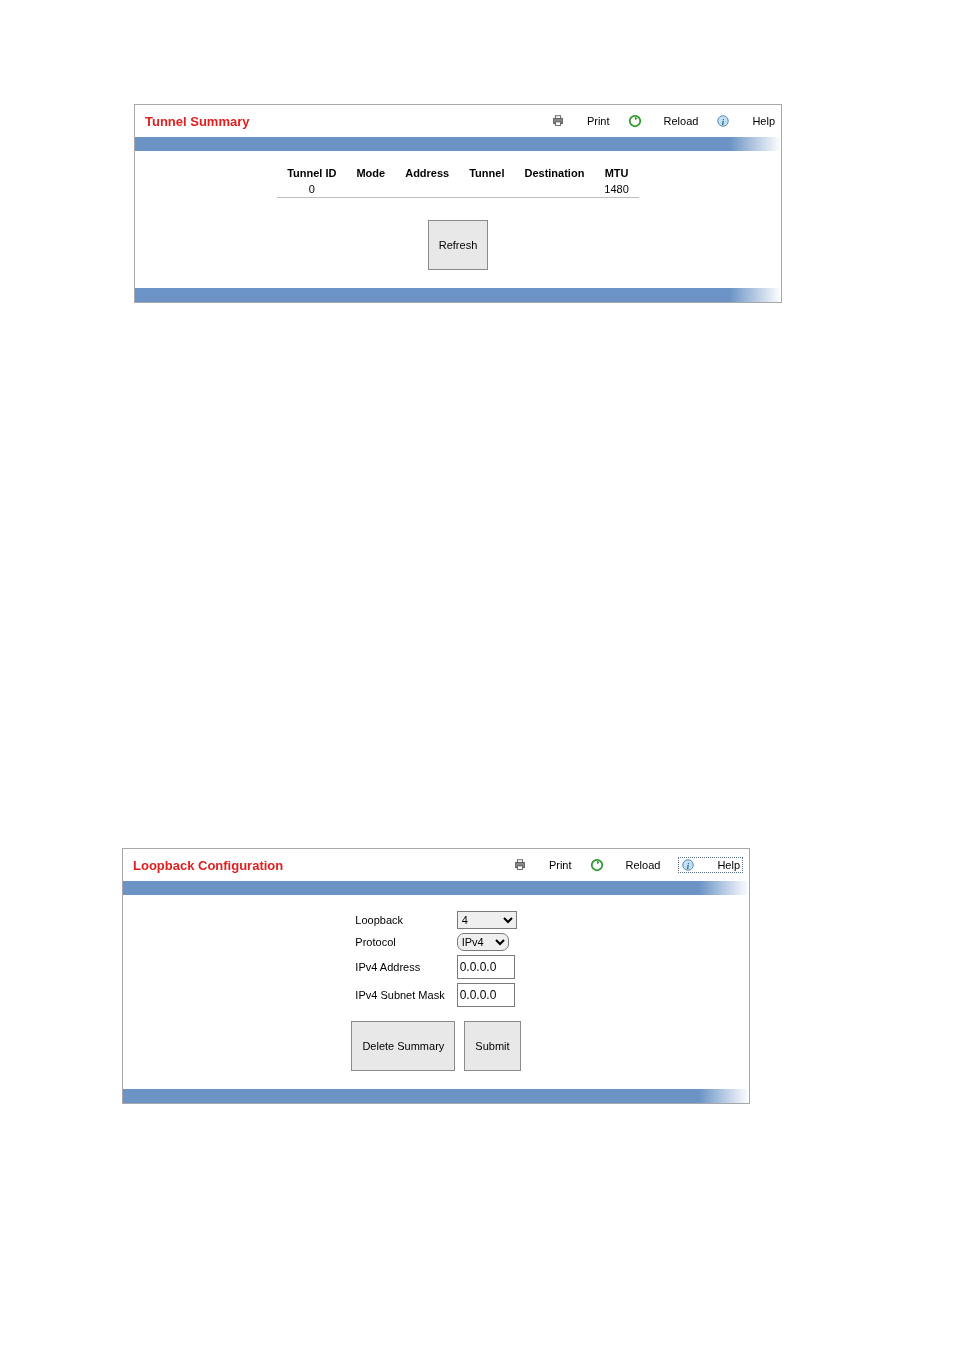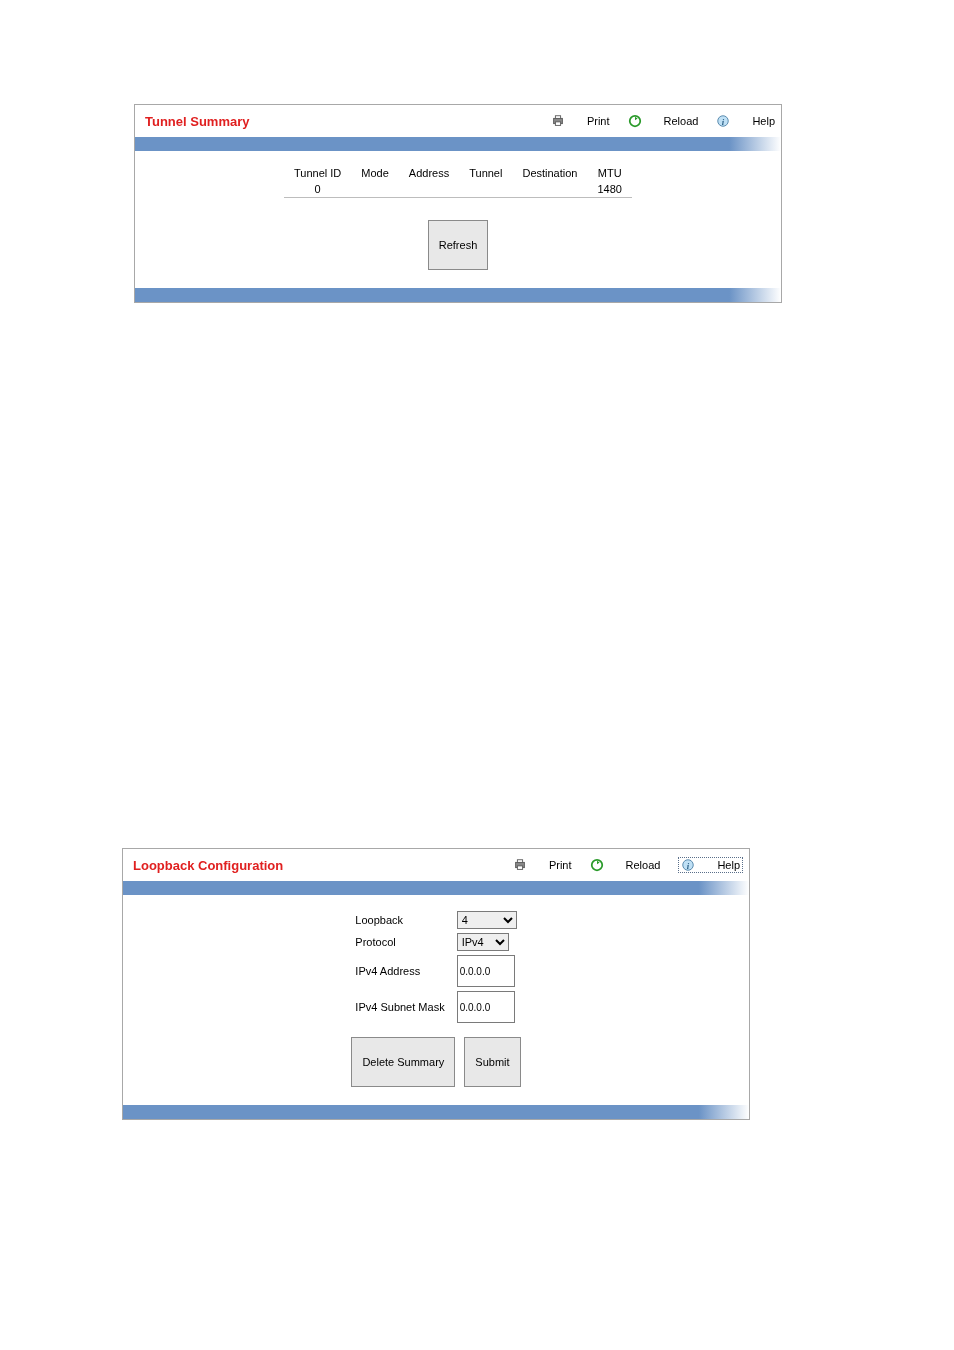--- a/index.html
+++ b/index.html
@@ -71,21 +71,21 @@
   .content {
     padding: 14px 8px 18px 8px;
     text-align: center;
   }
   table.data {
     margin: 0 auto;
     border-collapse: collapse;
     font-size: 11px;
   }
   table.data th {
-    font-weight: normal;
+    font-weight: bold;
     padding: 2px 10px;
     white-space: nowrap;
   }
   table.data td {
     padding: 2px 10px;
     text-align: center;
   }
   .row-divider td, .row-divider th {
     border-bottom: 1px solid #bdbdbd;
   }
@@ -103,24 +103,24 @@
     font-size: 11px;
   }
   .form-table td {
     padding: 2px 6px;
     text-align: left;
     vertical-align: middle;
     white-space: nowrap;
   }
   .txt {
     font-family: Verdana, Arial, sans-serif;
-    font-size: 10px;
+    font-size: 12px;
     border: 1px solid #7a7a7a;
     padding: 1px 2px;
-    height: 32px;
+    height: 24px;
     box-sizing: border-box;
   }
   .sel {
     font-family: Verdana, Arial, sans-serif;
     font-size: 11px;
     border: 1px solid #7a7a7a;
     background: #efefef;
     height: 18px;
   }
   .btn-row {
@@ -248,21 +248,21 @@
           <td>Loopback</td>
           <td>
             <select class="sel" style="width:60px;">
               <option>4</option>
             </select>
           </td>
         </tr>
         <tr>
           <td>Protocol</td>
           <td>
-            <select class="sel" style="width:52px;">
+            <select class="sel" style="width:52px;border-radius:7px;">
               <option>IPv4</option>
             </select>
           </td>
         </tr>
         <tr>
           <td>IPv4 Address</td>
           <td>
             <input type="text" class="txt" style="width: 58px;" value="0.0.0.0">
           </td>
         </tr>

